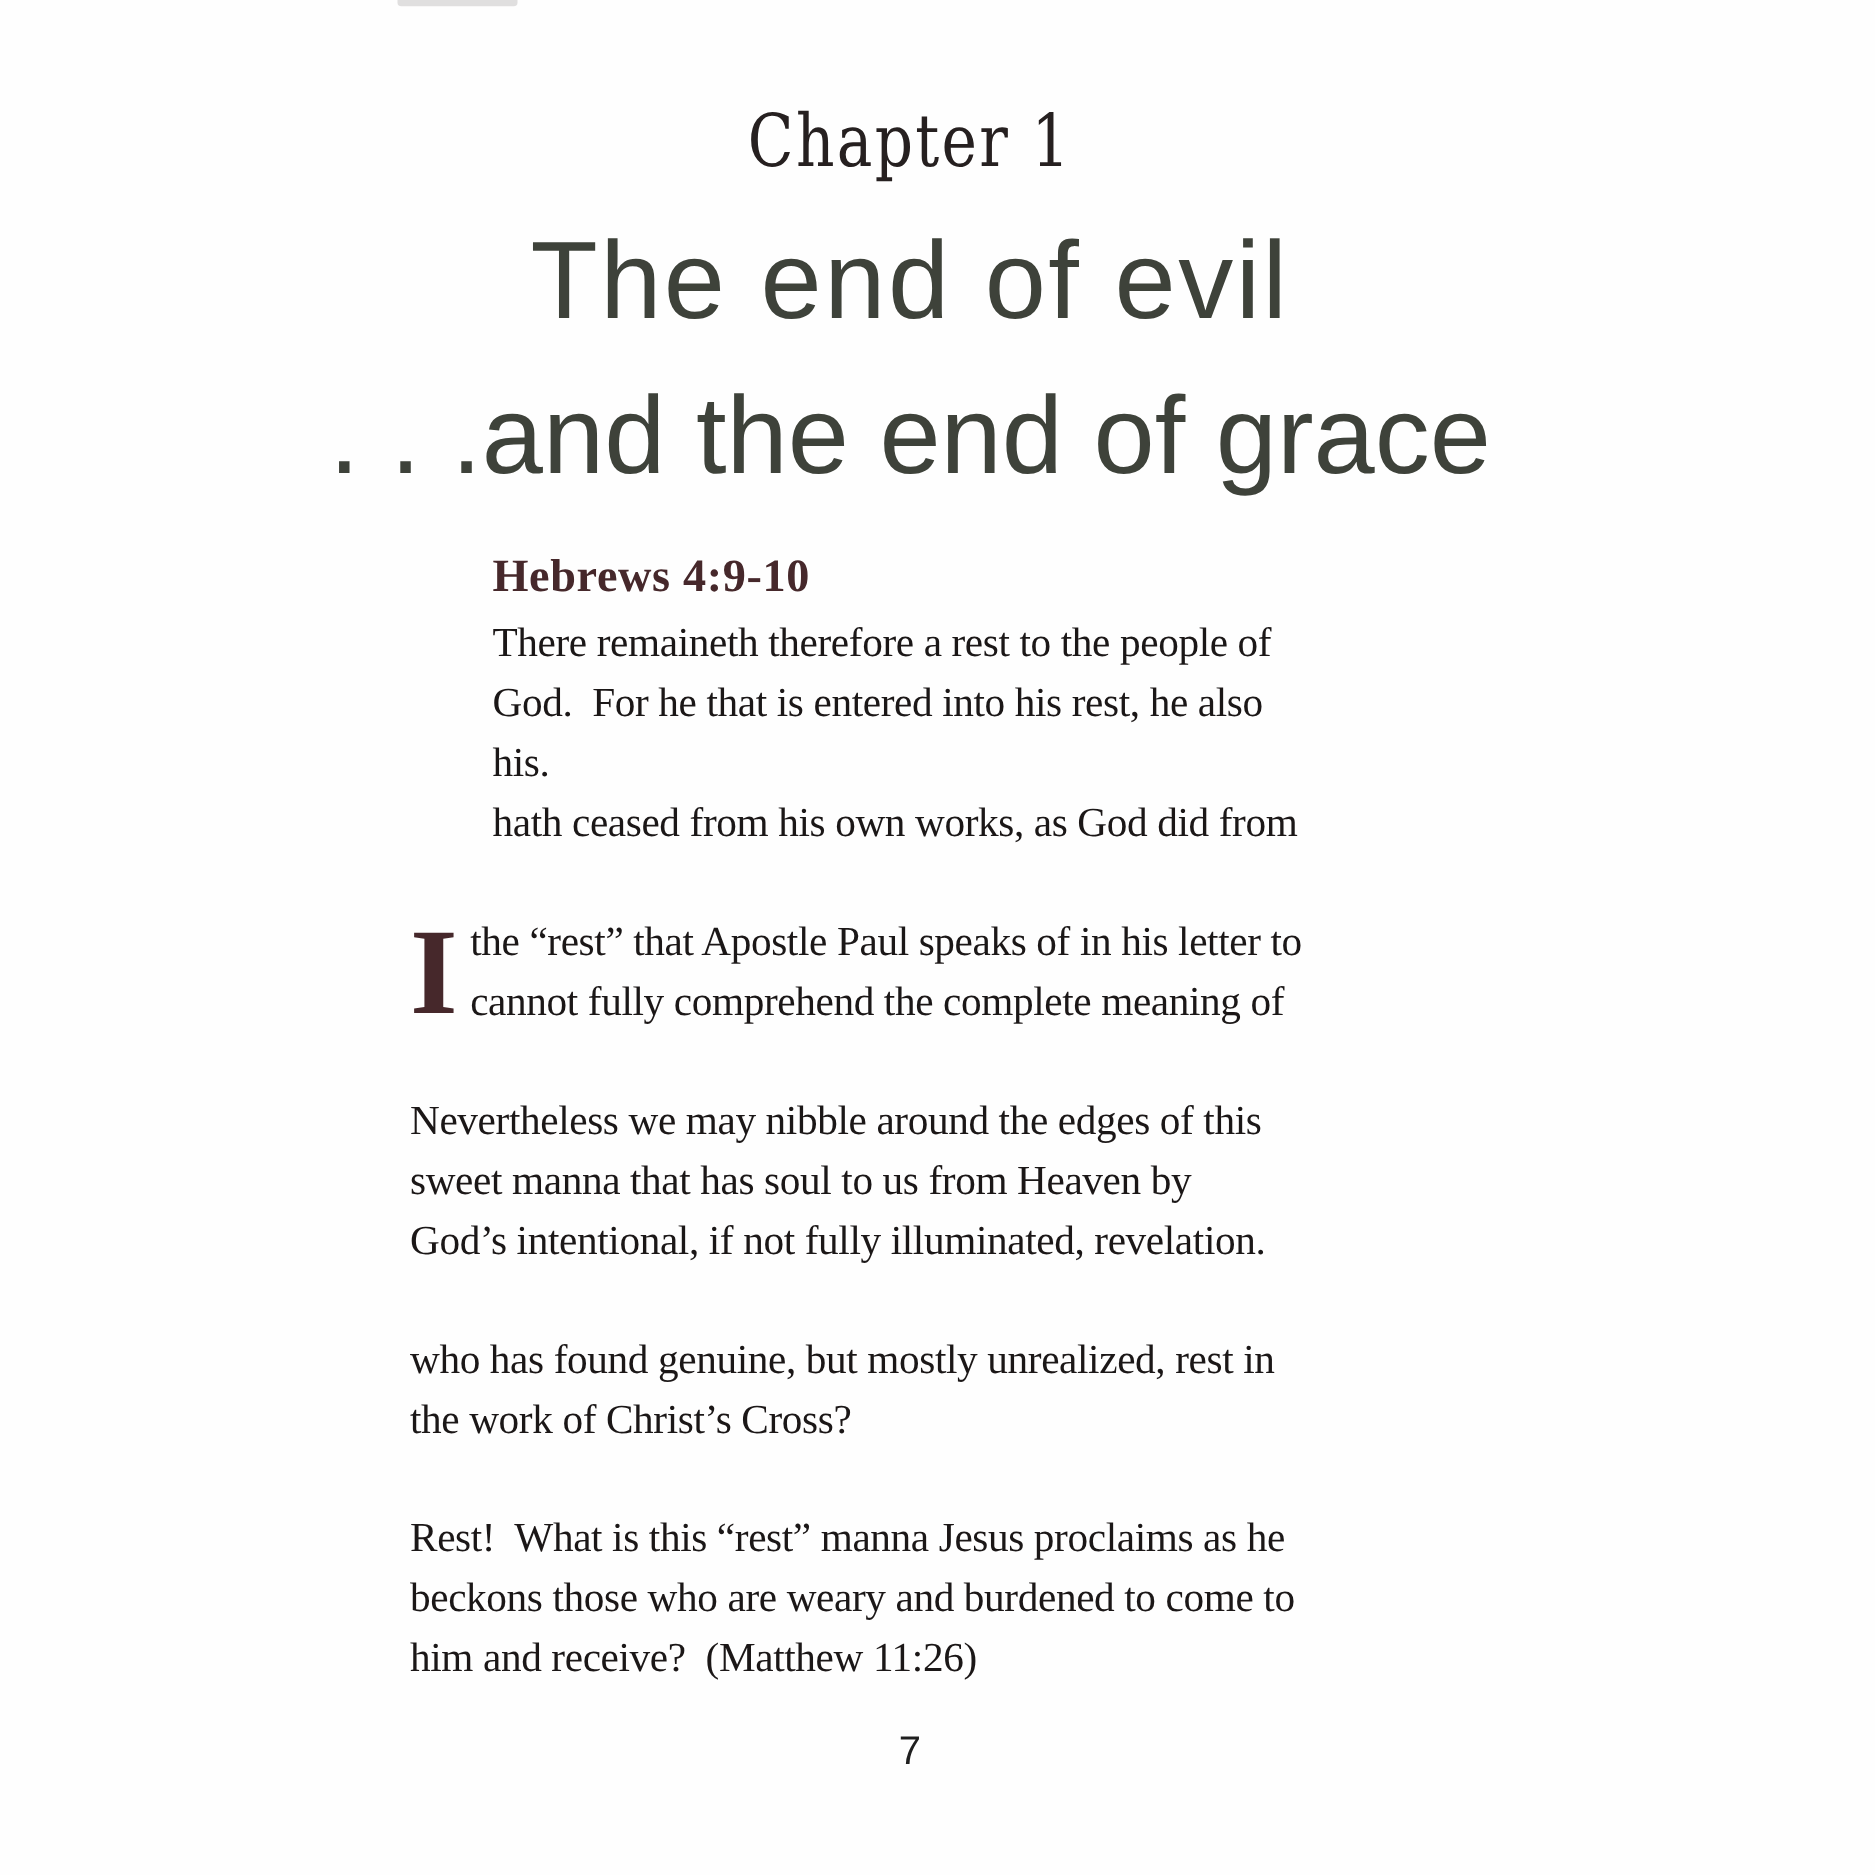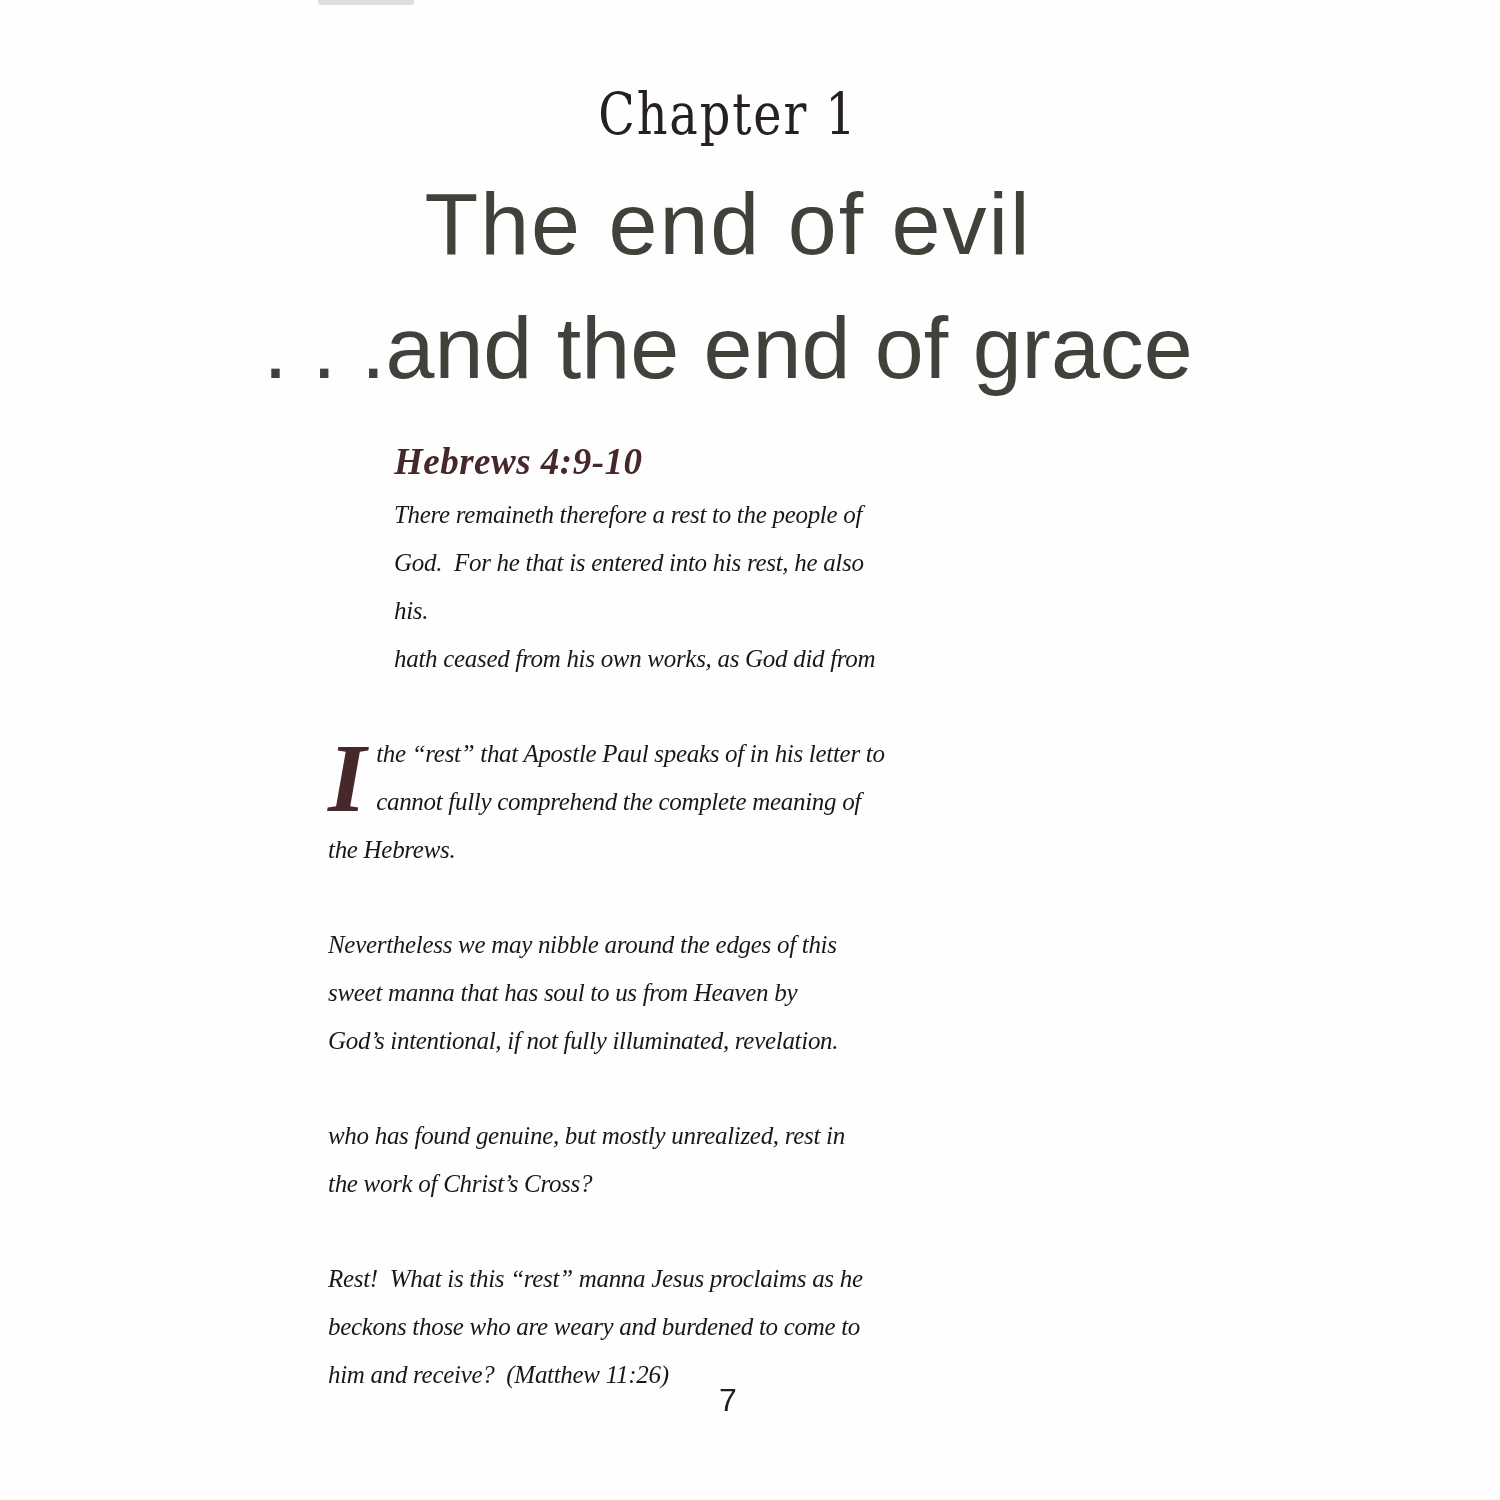--- a/index.html
+++ b/index.html
@@ -52,35 +52,34 @@
   .title .t2 {
     display: block;
     font-size: 88px;
     letter-spacing: 0px;
     line-height: 1.0;
     margin-top: 36px;
   }
   .column {
     width: 840px;
     margin-left: 328px;
-    font-style: italic;
   }
   .scripture {
     margin-top: 48px;
     padding-left: 66px;
   }
   .scripture .ref {
     font-size: 37px;
     font-weight: bold;
     color: var(--accent_ink);
     letter-spacing: 0.5px;
     margin-bottom: 8px;
   }
   .sline, .bline {
-    font-size: 25px;
+    font-size: 33px;
     line-height: 48px;
     letter-spacing: -0.3px;
     white-space: pre-wrap;
   }
   .para { margin-top: 47px; }
   .dropcap {
     float: left;
     font-size: 98px;
     line-height: 80px;
     padding: 8px 10px 0 0;
@@ -131,21 +130,20 @@
       <div class="sline">There remaineth therefore a rest to the people of</div>
       <div class="sline">God.  For he that is entered into his rest, he also</div>
       <div class="sline">his.</div>
       <div class="sline">hath ceased from his own works, as God did from</div>
     </div>
 
     <div class="para">
       <span class="dropcap">I</span>
       <div class="bline">the “rest” that Apostle Paul speaks of in his letter to</div>
       <div class="bline">cannot fully comprehend the complete meaning of</div>
-      <div class="bline">the Hebrews.</div>
     </div>
 
     <div class="para">
       <div class="bline">Nevertheless we may nibble around the edges of this</div>
       <div class="bline">sweet manna that has soul to us from Heaven by</div>
       <div class="bline">God’s intentional, if not fully illuminated, revelation.</div>
     </div>
 
     <div class="para">
       <div class="bline">who has found genuine, but mostly unrealized, rest in</div>

